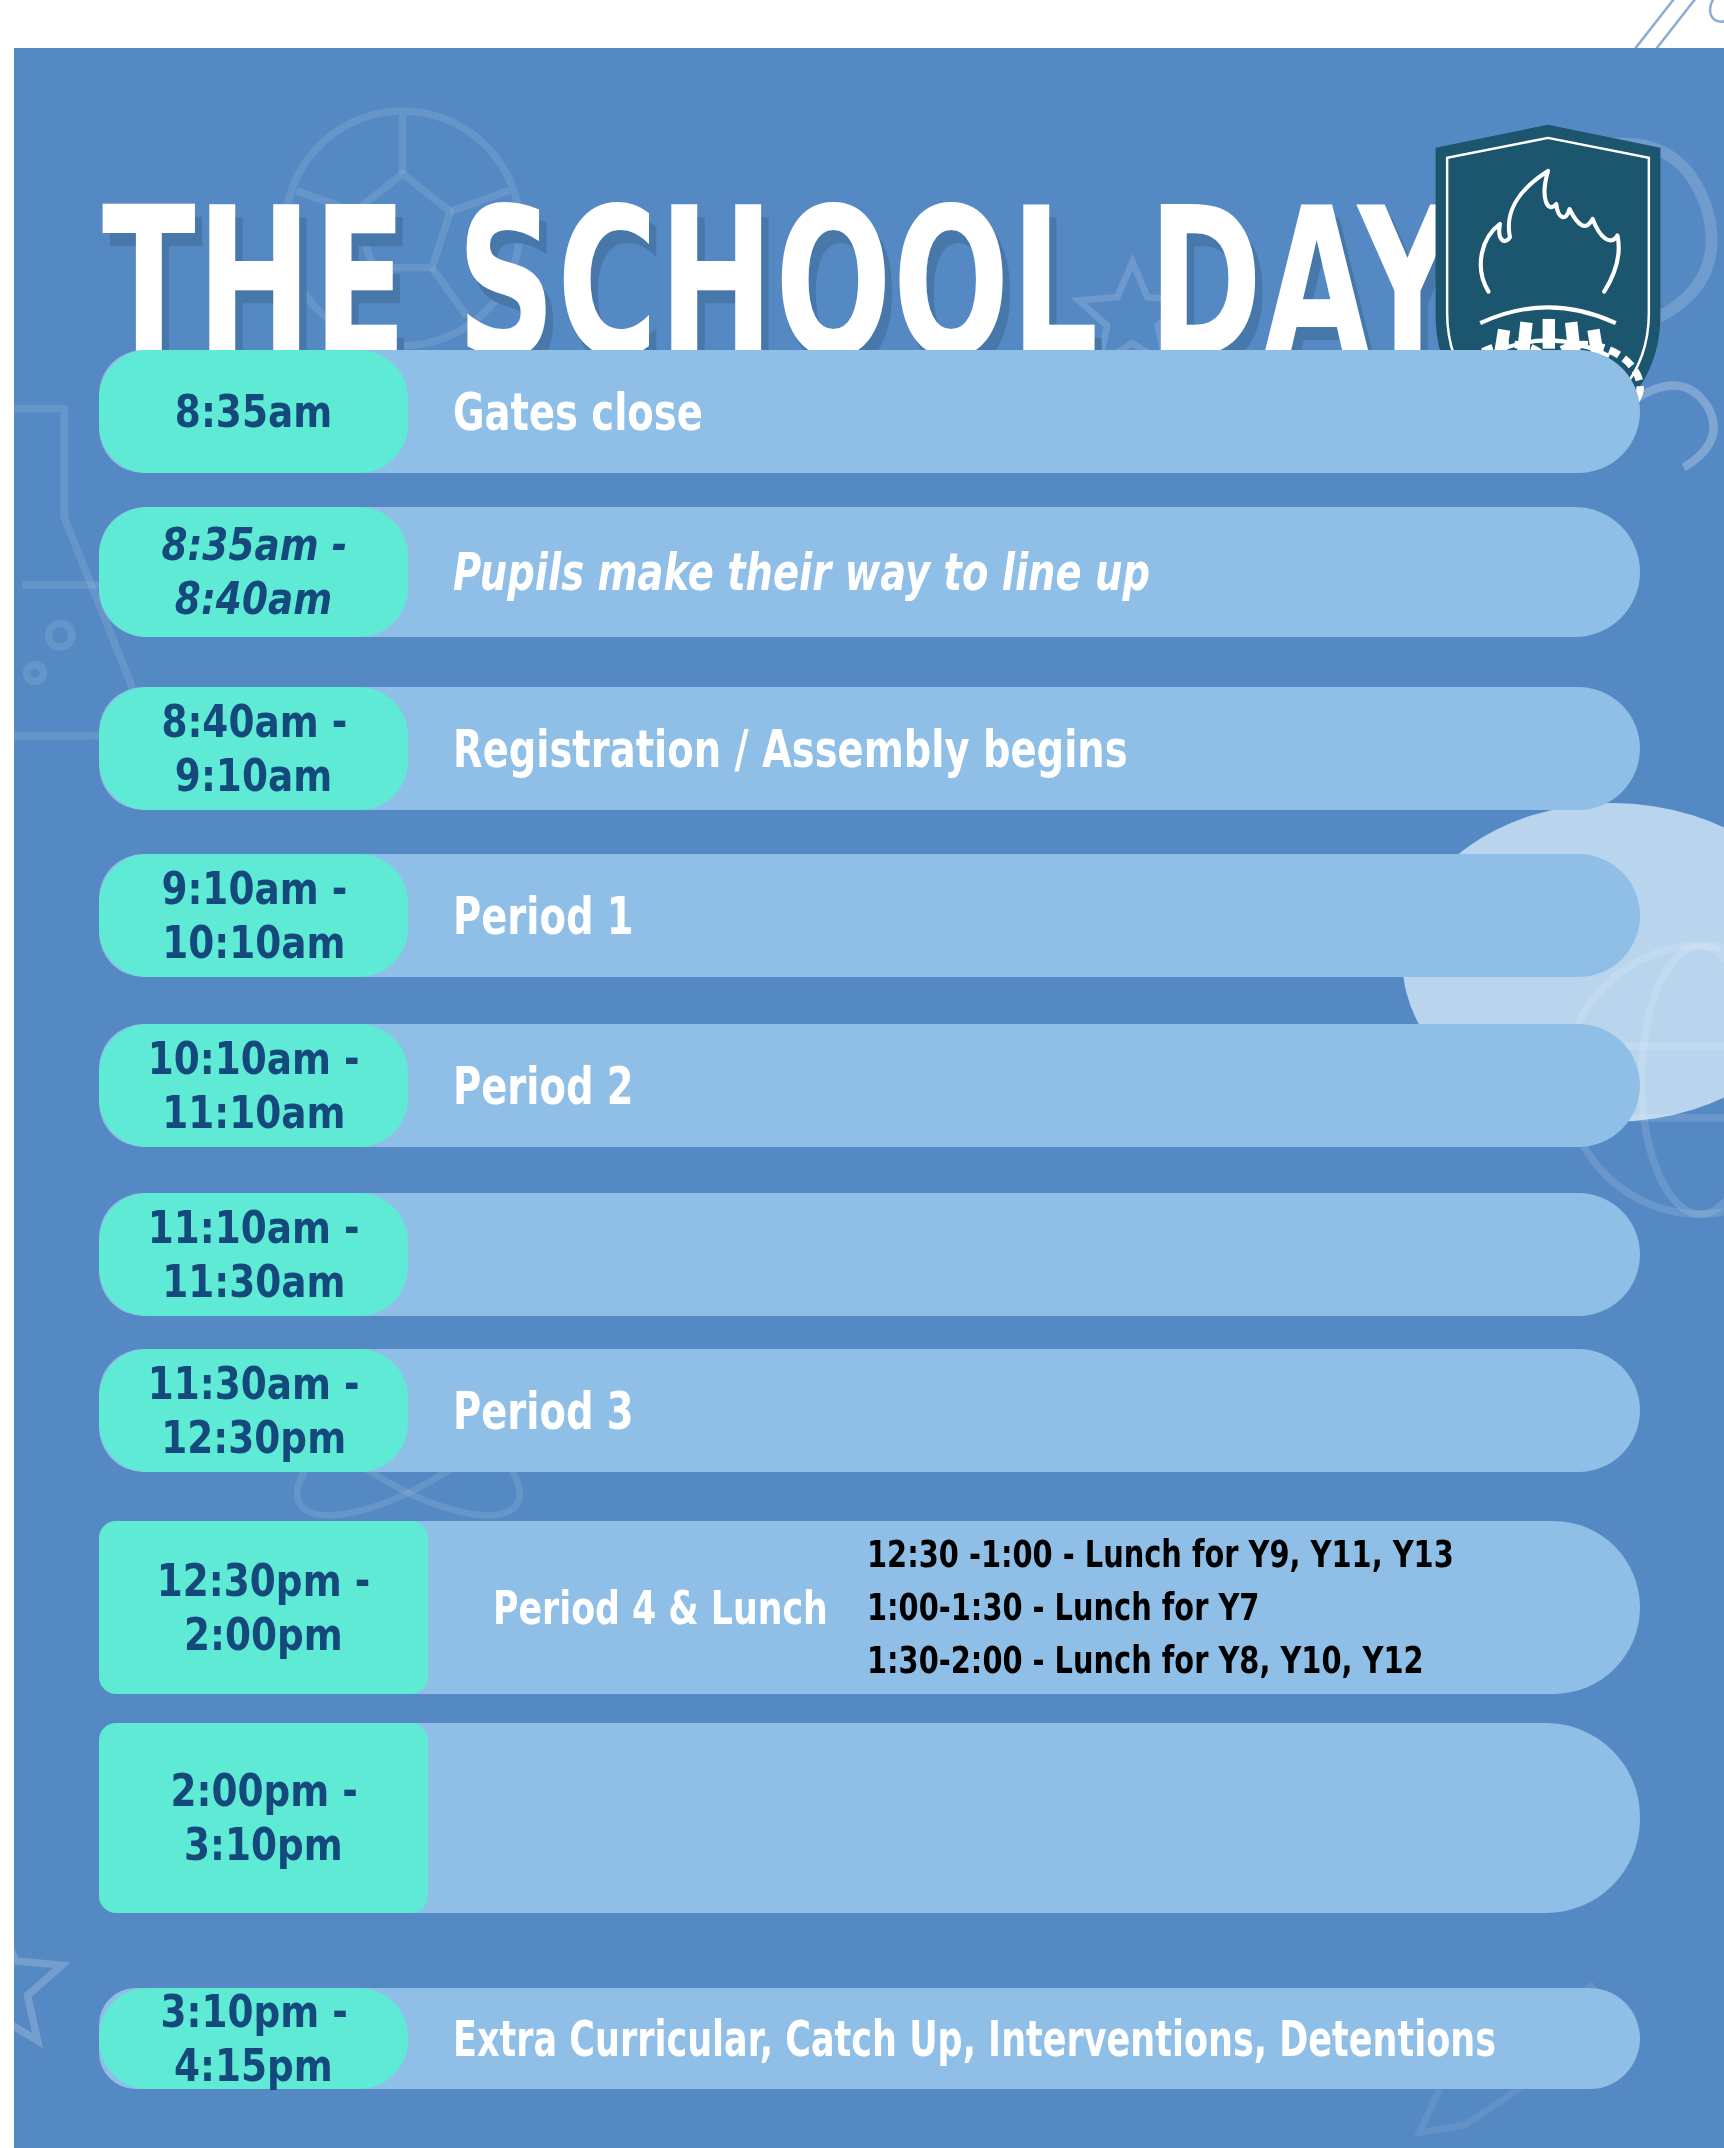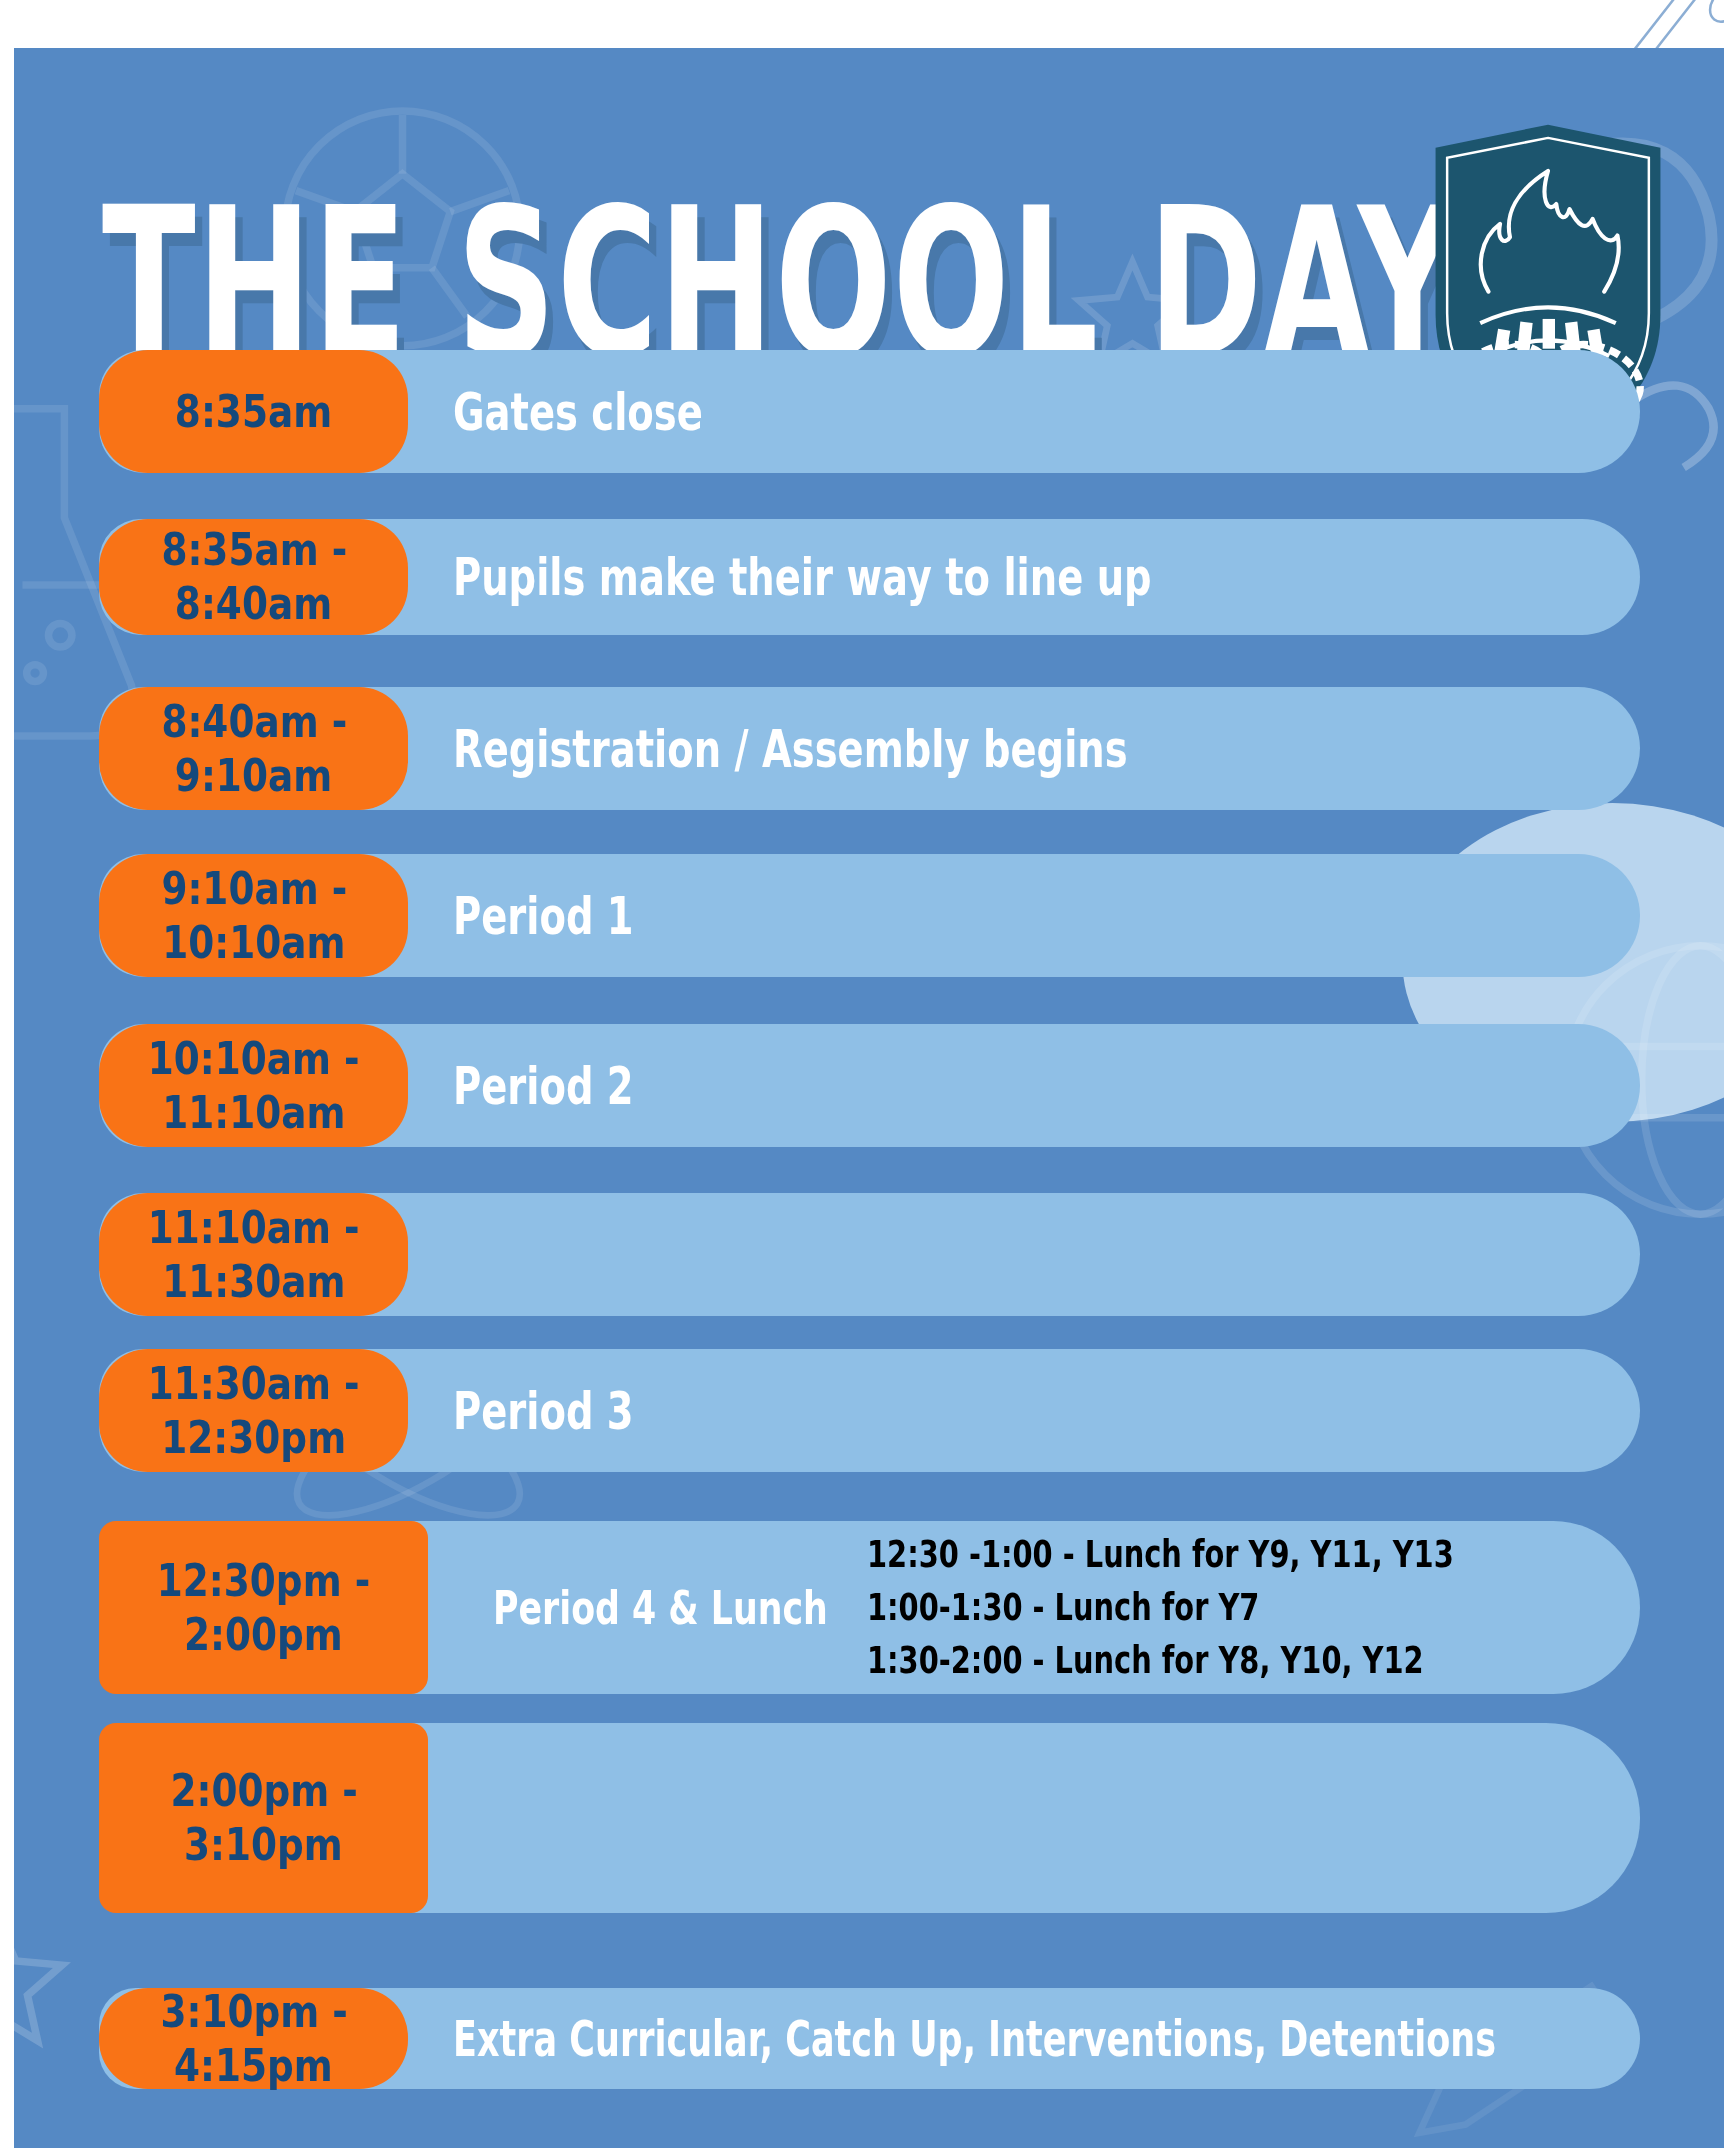--- a/index.html
+++ b/index.html
@@ -22,42 +22,42 @@
   .title .sx{display:inline-block;transform:scaleX(0.67);transform-origin:left top;}
   
   .crest{position:absolute;left:1410px;top:68px;width:248px;height:348px;}
   
   .row{position:absolute;left:85px;width:1541px;}
   .bar{
     position:absolute;inset:0;background:#8fbfe6;
     border-radius:50px 69px 69px 50px;
   }
   .pill{
-    position:absolute;left:0;top:0;bottom:0;width:309px;background:#f97316;
+    position:absolute;left:0;top:0;bottom:0;width:309px;background:#5eead4;
     border-radius:49px;display:flex;flex-direction:column;align-items:center;justify-content:center;
   }
   .tline{
     font-size:44px;line-height:54px;font-weight:800;color:#15497c;white-space:nowrap;
     transform:scaleX(0.85);
   }
   .label{
     position:absolute;left:354px;top:0;bottom:0;right:17px;
     display:flex;flex-direction:column;justify-content:center;
   }
   .lline{font-size:52px;line-height:62px;font-weight:800;color:#ffffff;white-space:nowrap;}
   .lline .sx{display:inline-block;transform:scaleX(0.74);transform-origin:left center;}
   .details{
     position:absolute;left:768px;top:0;bottom:0;right:8.4px;
     display:flex;flex-direction:column;justify-content:center;
   }
   .dline{font-size:37px;line-height:53px;font-weight:800;color:#000000;white-space:nowrap;}
   .dline .sx{display:inline-block;transform:scaleX(0.78);transform-origin:left center;}
   
   .r0{top:302px;height:123px;}
-  .r1{top:471px;height:116px;}
+  .r1{top:459px;height:130px;font-style:italic;}
   .r2{top:639px;height:123px;}
   .r3{top:806px;height:123px;}
   .r4{top:976px;height:123px;}
   .r5{top:1145px;height:123px;}
   .r6{top:1301px;height:123px;}
   .r7{top:1473px;height:173px;}
   .r8{top:1675px;height:190px;}
   .r9{top:1940px;height:101px;}
   .r7 .bar,.r8 .bar{border-radius:59px 94px 94px 59px;}
   .r7 .pill,.r8 .pill{border-radius:17px;width:329px;}

